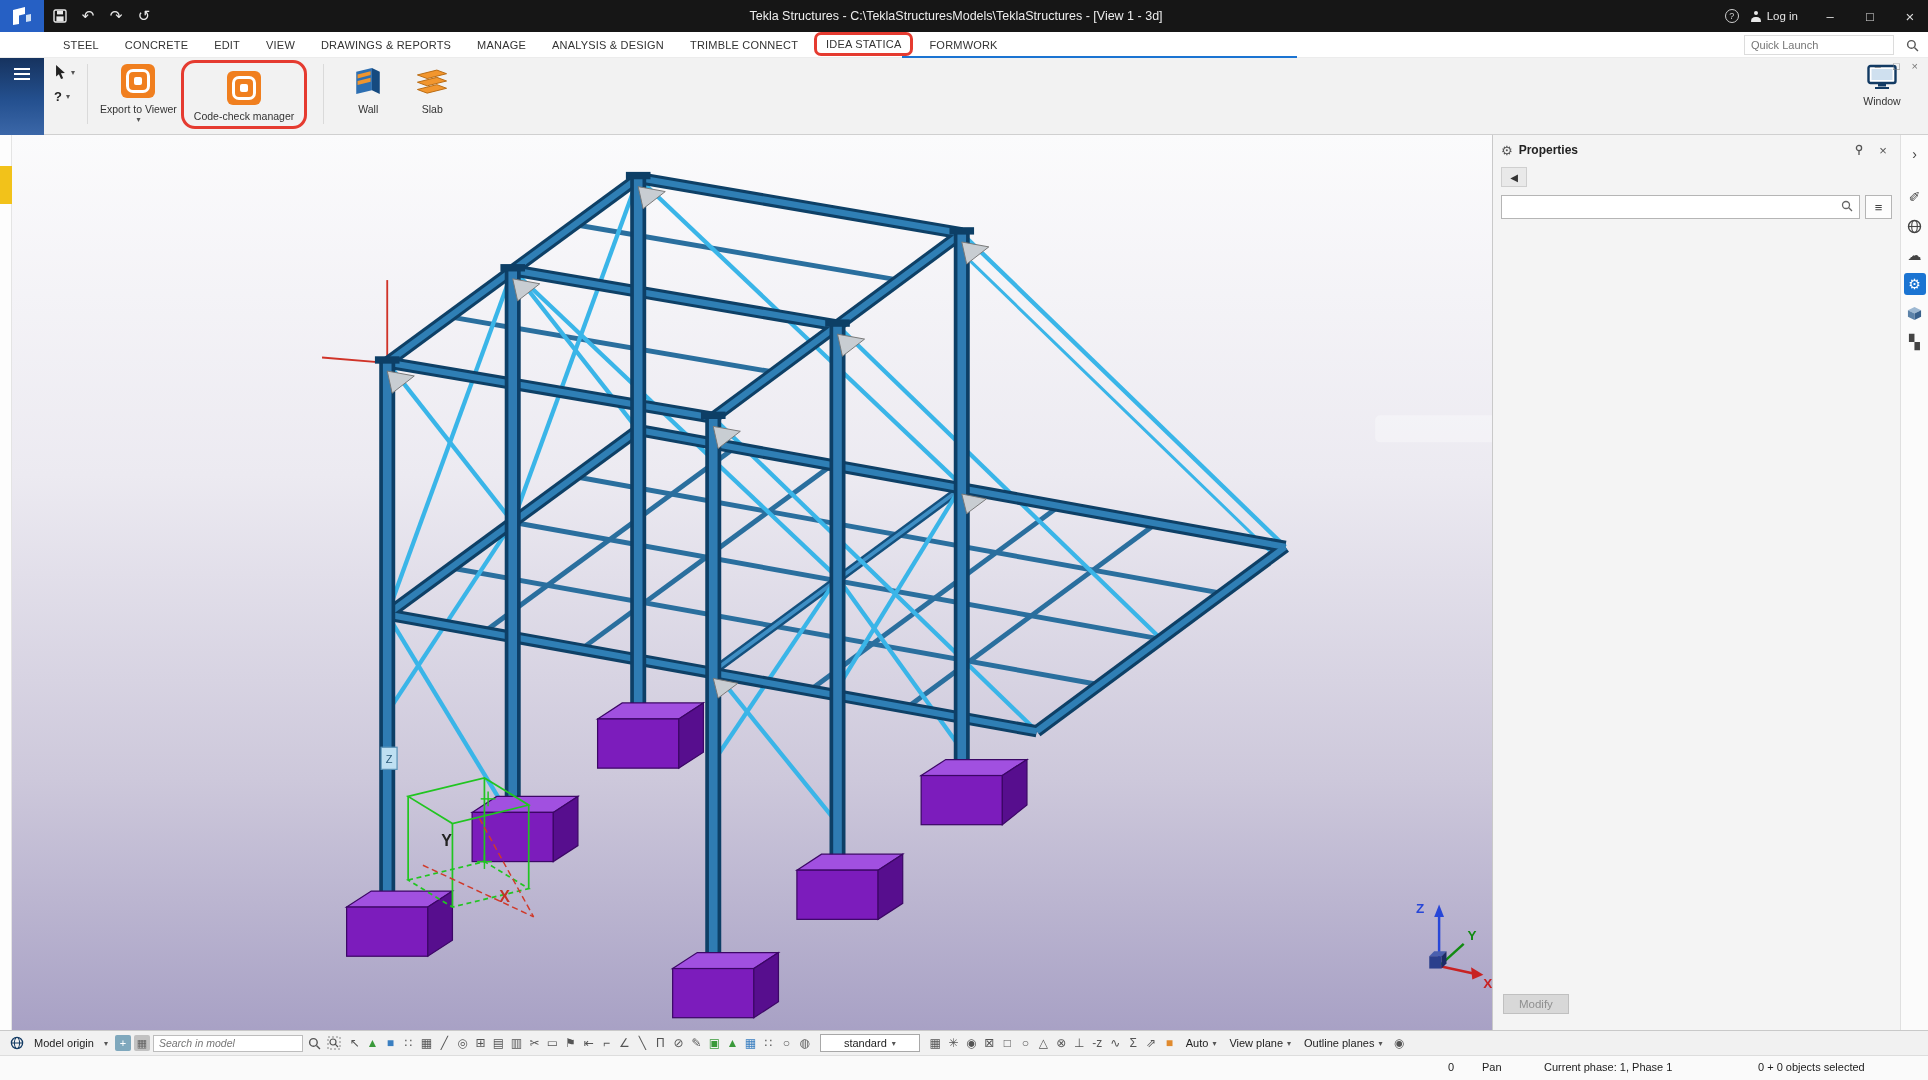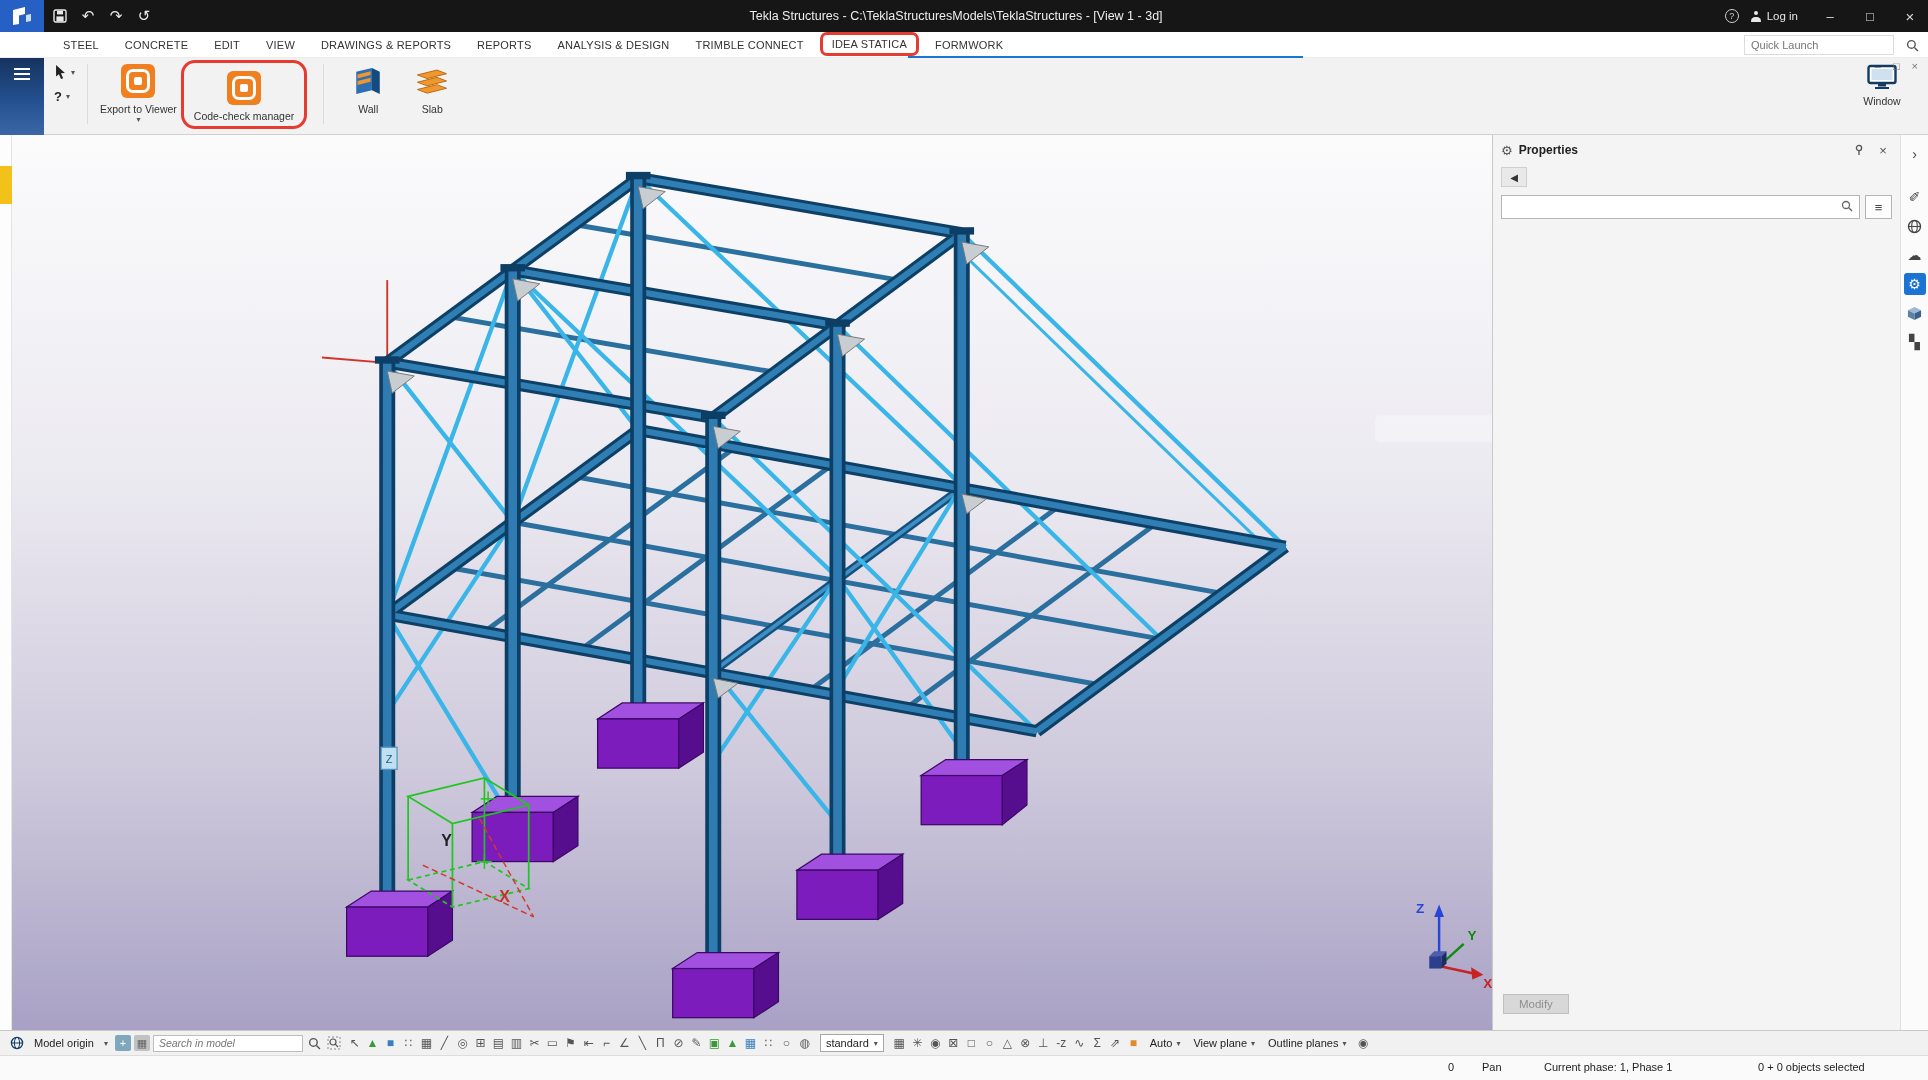--- a/index.html
+++ b/index.html
@@ -77,21 +77,21 @@
 
   
   .btoolbar{position:absolute;left:0;top:1030px;width:100%;height:25px;background:#f1f1f1;border-top:1px solid #c9c9c9;display:flex;align-items:center;gap:3px;padding:0 6px;font-size:11px;color:#222;}
   .bt-ctl{display:flex;align-items:center;gap:10px;padding:0 4px;white-space:nowrap;}
   .sqbtn{width:16px;height:16px;display:flex;align-items:center;justify-content:center;font-size:11px;color:#fff;border-radius:2px;}
   .sqbtn.plus{background:#7fa8bd;}
   .sqbtn.grid{background:#c2c2c2;color:#666;}
   .model-search{width:150px;height:17px;border:1px solid #bdbdbd;background:#fff;font-size:10.5px;font-style:italic;color:#777;padding:0 5px;outline:none;font-family:inherit;}
   .tbi{width:17px;height:19px;display:flex;align-items:center;justify-content:center;color:#555;font-size:12px;flex:0 0 auto;}
   .iconrow{display:flex;align-items:center;gap:1px;}
-  .combo{height:18px;border:1px solid #a8a8a8;background:#fff;padding:0 5px;display:flex;align-items:center;gap:5px;margin:0 4px;}
+  .combo{height:18px;border:1px solid #a8a8a8;background:#fff;padding:0 23px;display:flex;align-items:center;gap:5px;margin:0 4px;}
   .ddl{display:flex;align-items:center;gap:4px;padding:0 5px;white-space:nowrap;}
 
   
   .statusbar{position:absolute;left:0;top:1055px;width:100%;height:25px;background:#fafafa;border-top:1px solid #ddd;font-size:11px;color:#222;}
   .statusbar span{position:absolute;top:5px;white-space:nowrap;}
 </style>
 </head>
 <body>
 
 <div class="window">
@@ -125,21 +125,21 @@
       <span class="winctl">×</span>
     </div>
   </div>
 
   <div class="tabrow">
     <div class="tab">STEEL</div>
     <div class="tab">CONCRETE</div>
     <div class="tab">EDIT</div>
     <div class="tab">VIEW</div>
     <div class="tab">DRAWINGS &amp; REPORTS</div>
-    <div class="tab">REPORTS</div>
+    <div class="tab">MANAGE</div>
     <div class="tab">ANALYSIS &amp; DESIGN</div>
     <div class="tab">TRIMBLE CONNECT</div>
     <div class="tab red-annot">IDEA STATICA</div>
     <div class="tab tab-formwork">FORMWORK</div>
     <input class="quicklaunch" placeholder="Quick Launch" style="">
     <span class="ql-search">
       <svg width="13" height="13" viewBox="0 0 12 12">
           <circle cx="5" cy="5" r="3.5" fill="none" stroke="#555" stroke-width="1.3"></circle>
           <line x1="7.8" y1="7.8" x2="11" y2="11" stroke="#555" stroke-width="1.3"></line>
         </svg>

